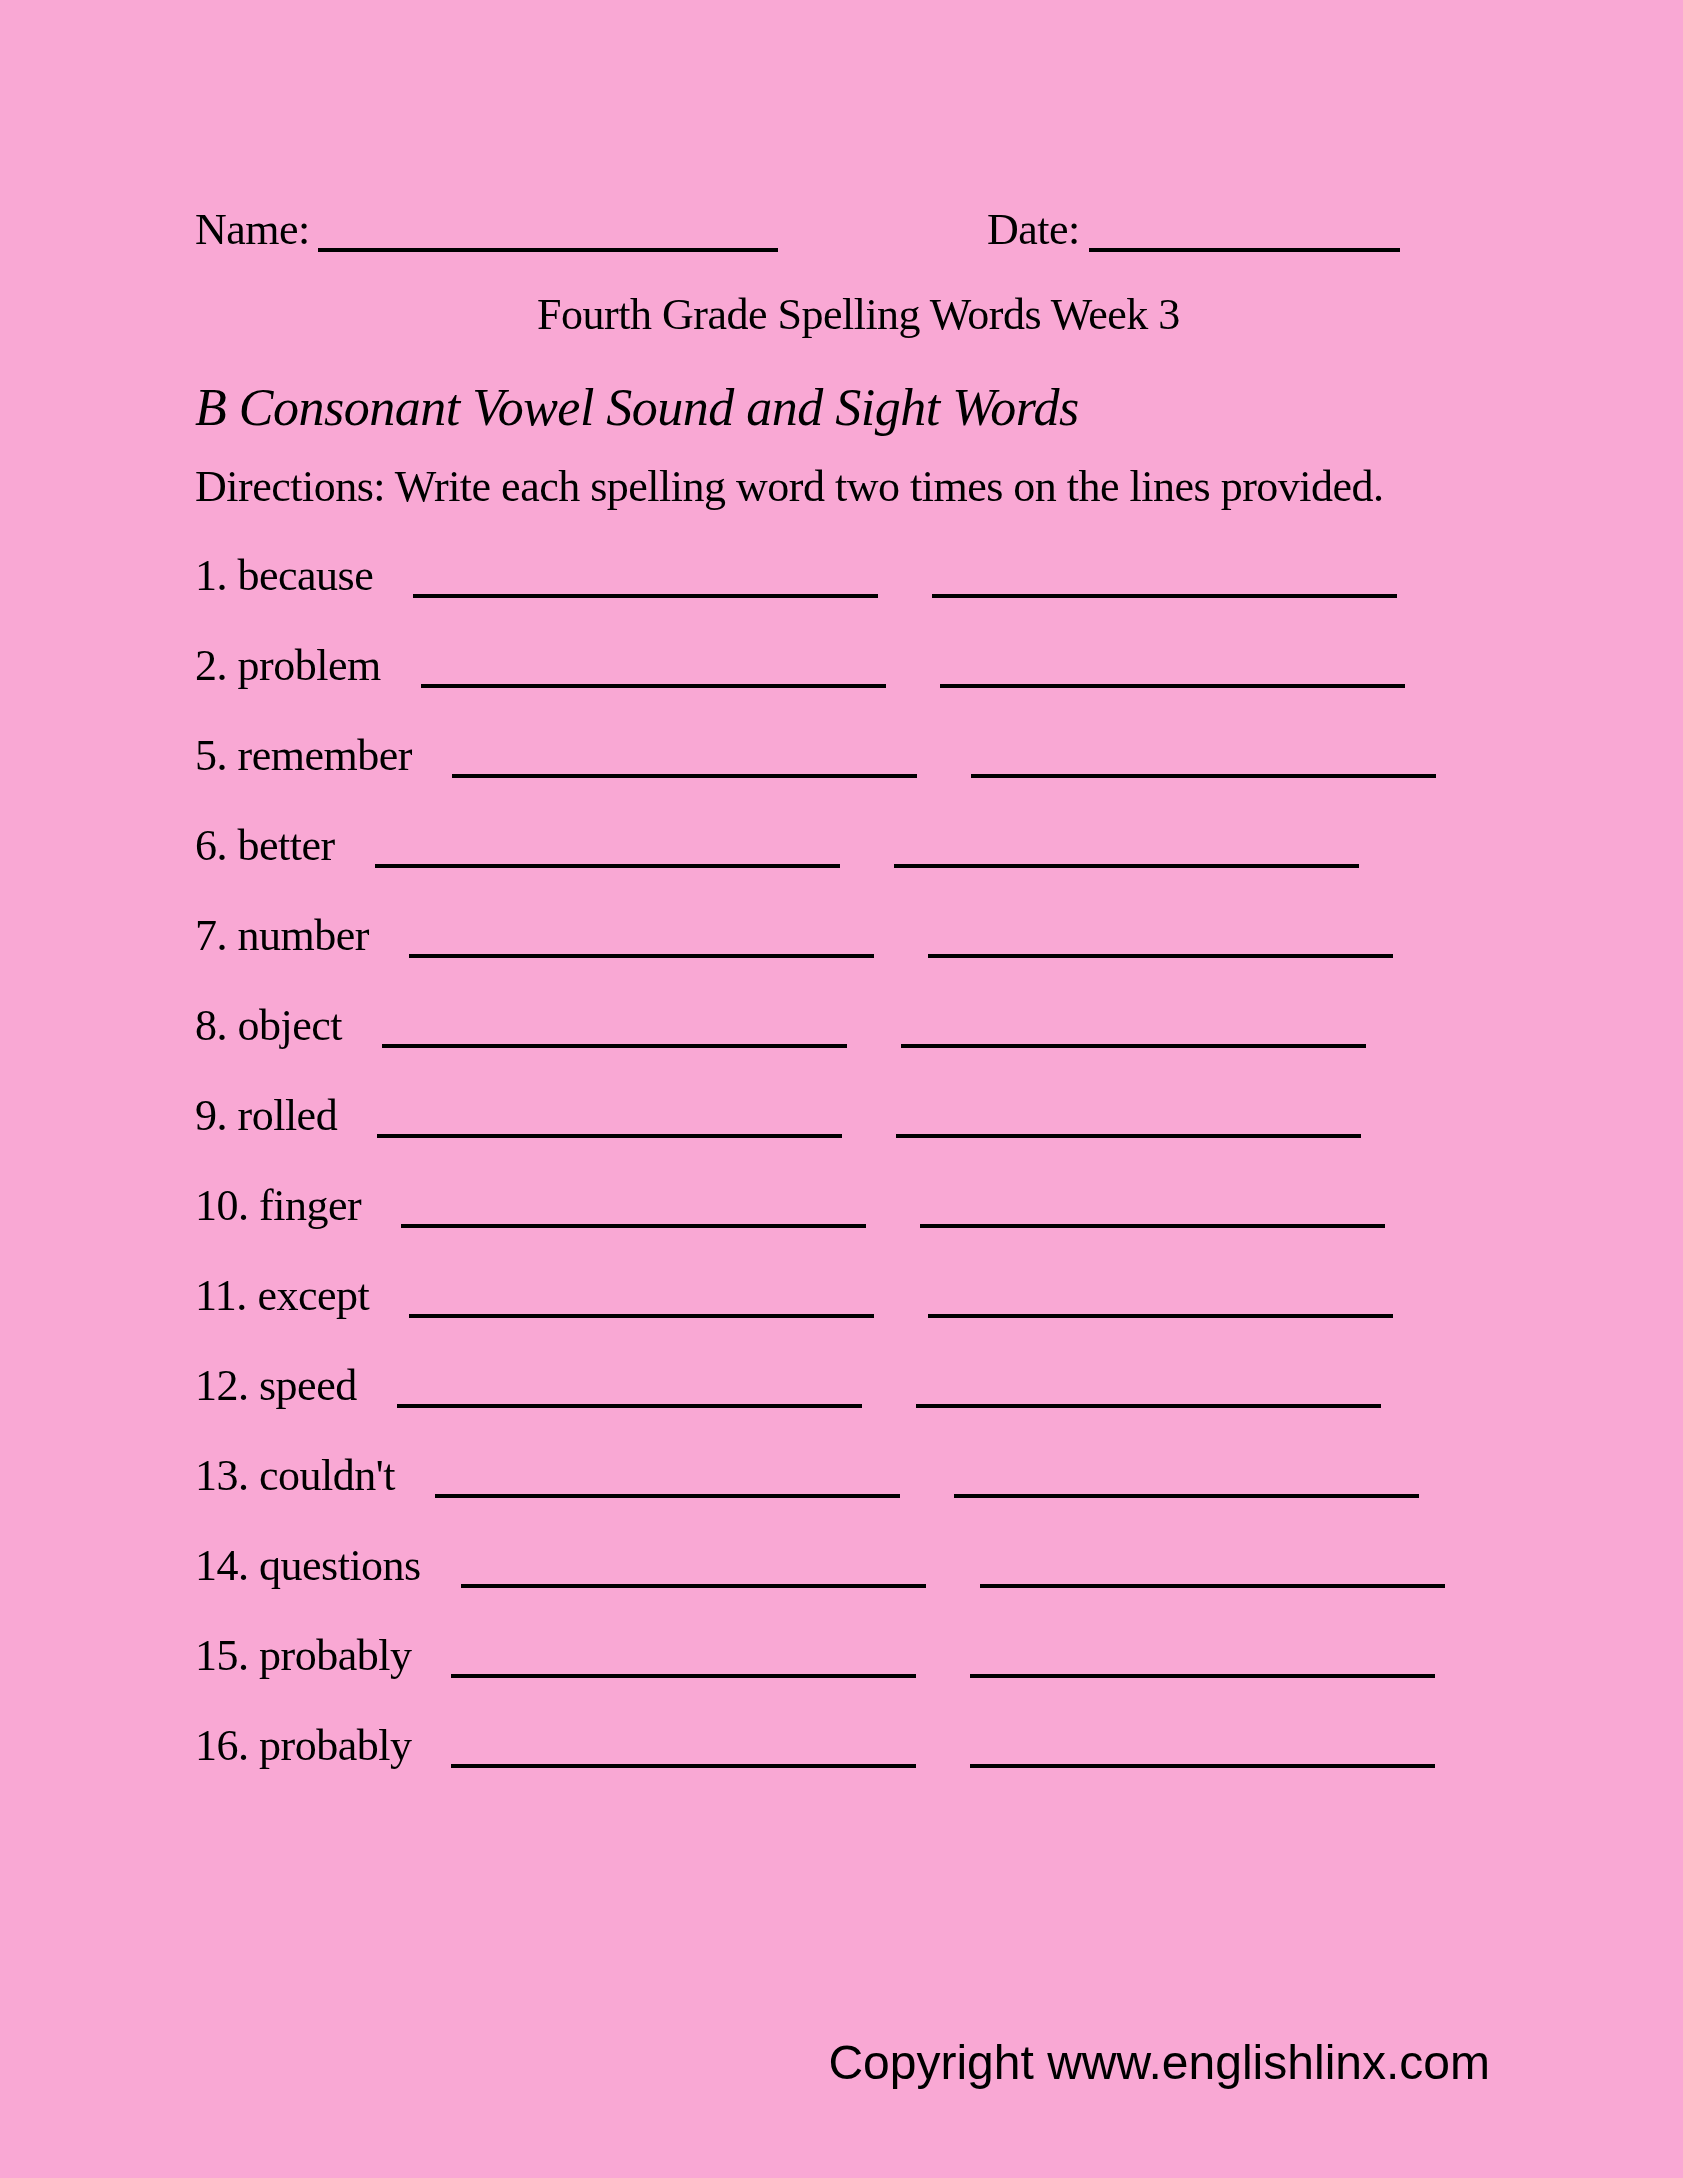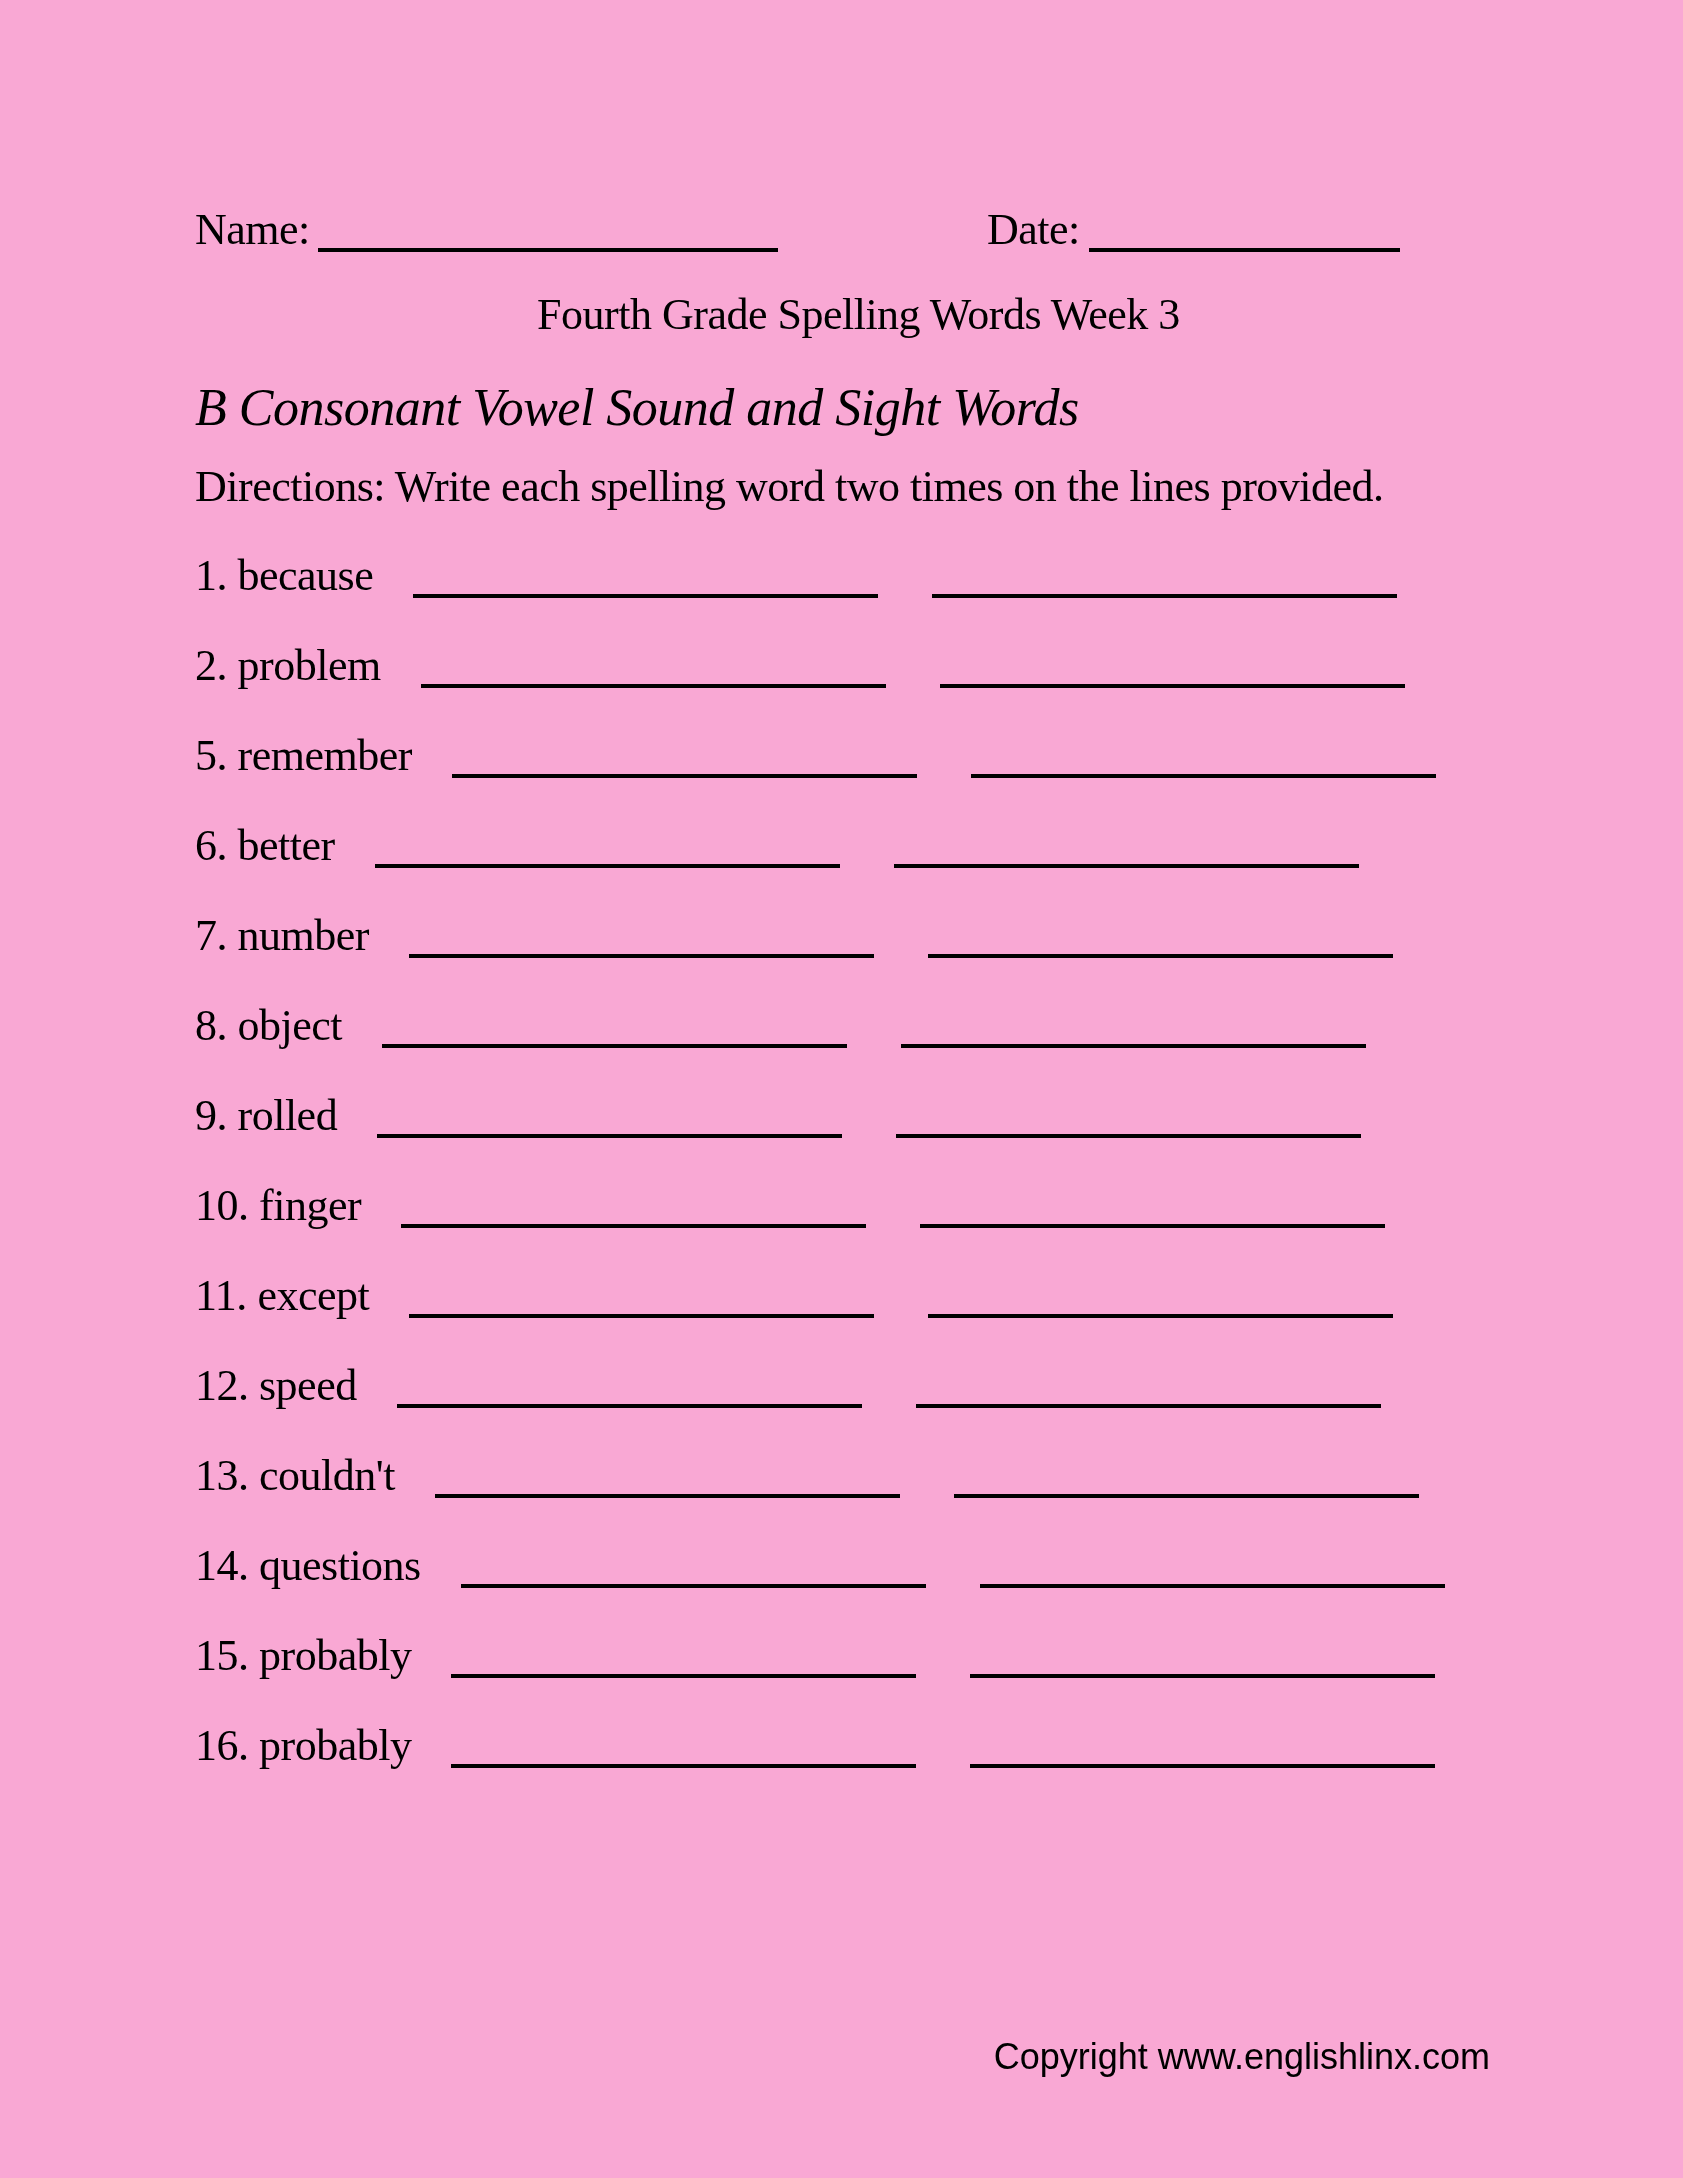--- a/index.html
+++ b/index.html
@@ -52,21 +52,21 @@
   .word-label { font-size: 44px; line-height: 1; white-space: nowrap; }
   .blank { border-bottom: 4px solid #000; height: 0; width: 465px; flex: none; }
   .blank-1 { margin-left: 40px; }
   .blank-2 { margin-left: 54px; }
 
   
   .copyright {
     position: absolute; top: 2039px; right: 193px;
     font-family: "Liberation Sans", sans-serif;
     letter-spacing: 0;
-    font-size: 36px; line-height: 1;
+    font-size: 48px; line-height: 1;
   }
 </style>
 </head>
 <body>
 
 <div class="page">
 
   <div class="header-group">
     <span class="hdr-label">Name:</span>
     <span class="hdr-line name-line"></span>

